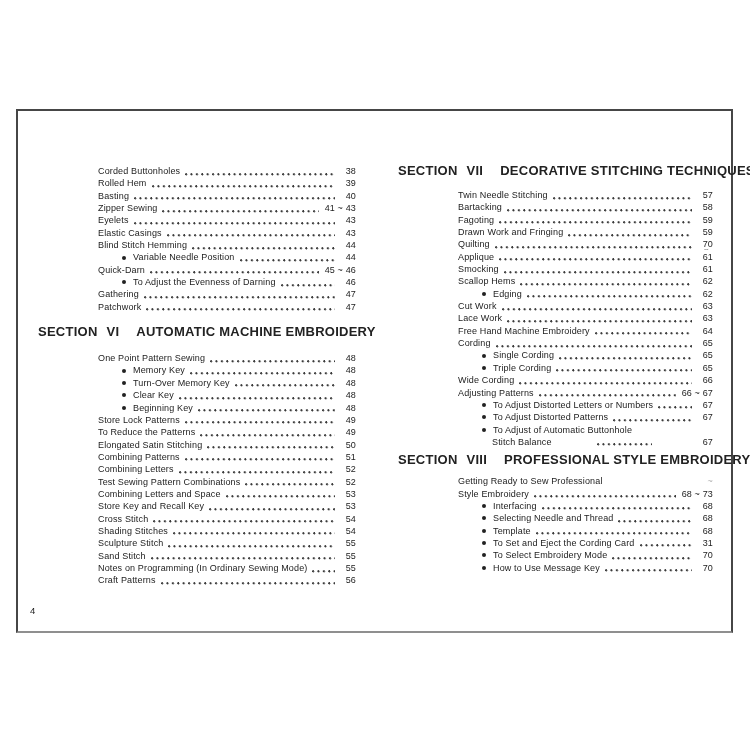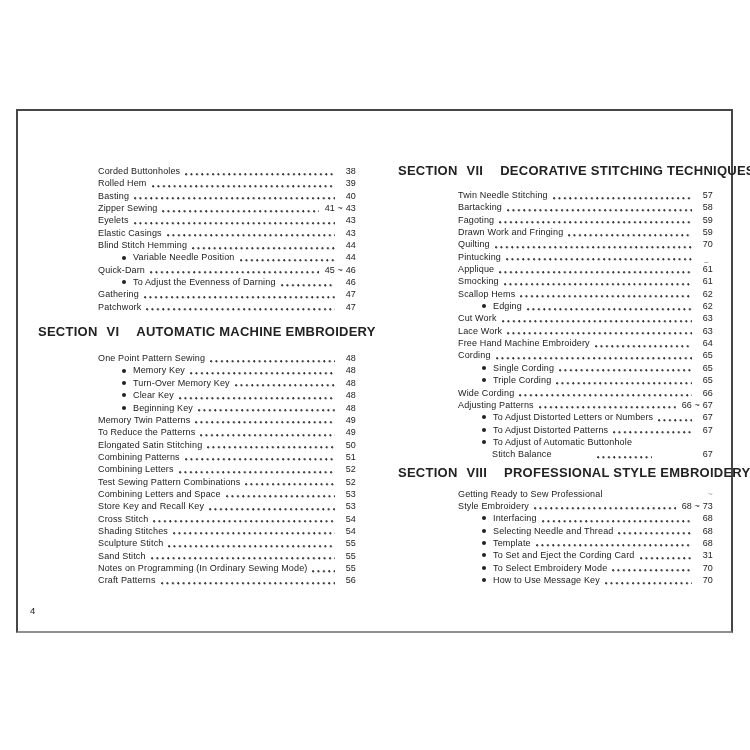--- a/index.html
+++ b/index.html
@@ -168,21 +168,21 @@
             <span class="leader"></span>
             <span class="pg">48</span>
           </div>
           <div class="row b">
             <span class="dot"></span>
             <span class="t">Beginning Key</span>
             <span class="leader"></span>
             <span class="pg">48</span>
           </div>
           <div class="row">
-            <span class="t">Memory Twin Patterns</span>
+            <span class="t">Store Lock Patterns</span>
             <span class="leader"></span>
             <span class="pg">49</span>
           </div>
           <div class="row">
             <span class="t">To Reduce the Patterns</span>
             <span class="leader"></span>
             <span class="pg">49</span>
           </div>
           <div class="row">
             <span class="t">Elongated Satin Stitching</span>
@@ -266,25 +266,20 @@
           </div>
           <div class="row">
             <span class="t">Drawn Work and Fringing</span>
             <span class="leader"></span>
             <span class="pg">59</span>
           </div>
           <div class="row">
             <span class="t">Quilting</span>
             <span class="leader"></span>
             <span class="pg">70</span>
-          </div>
-          <div class="row">
-            <span class="t">Pintucking</span>
-            <span class="leader"></span>
-            <span class="pg"></span>
           </div>
           <div class="row">
             <span class="t">Applique</span>
             <span class="leader"></span>
             <span class="pg">61</span>
             <span class="pg-mark">~</span>
           </div>
           <div class="row">
             <span class="t">Smocking</span>
             <span class="leader"></span>

